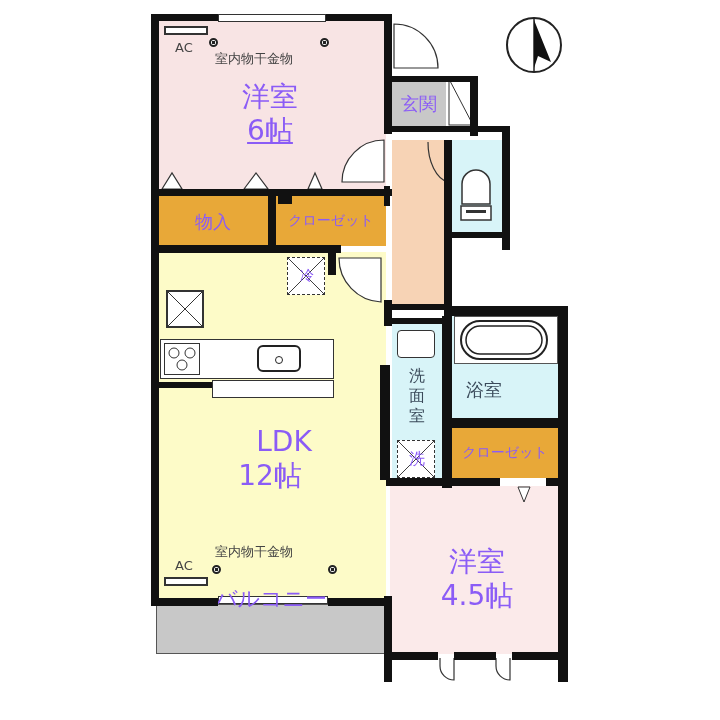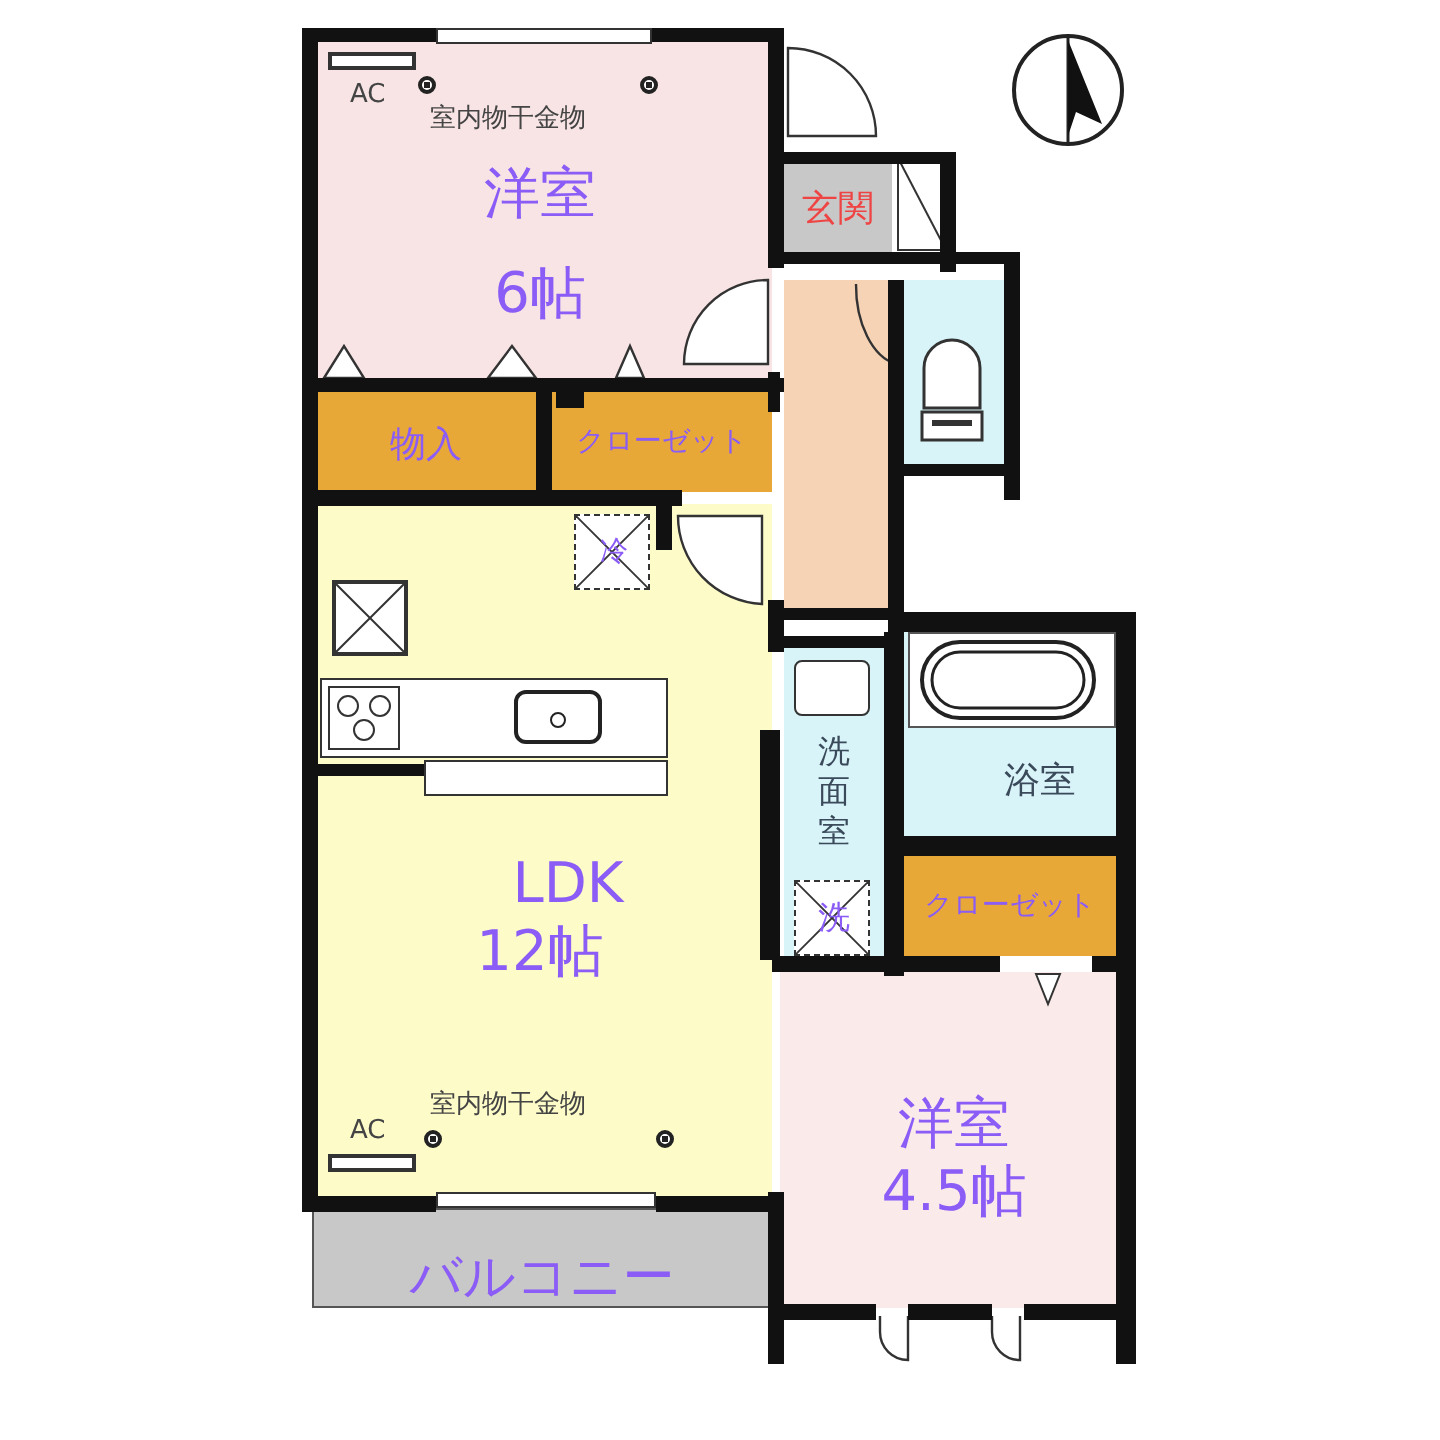--- a/index.html
+++ b/index.html
@@ -31,21 +31,21 @@
 </div>
 
 <div class="room" style="left:158px;top:20px;width:228px;height:172px;background:#f8e4e4;"></div>
 <div class="win" style="left:218px;top:14px;width:108px;height:8px;"></div>
 <div class="ac-box" style="left:164px;top:26px;"></div>
 <div class="label small" style="left:175px;top:40px;">AC</div>
 <div class="hook" style="left:209px;top:38px;"></div>
 <div class="hook" style="left:320px;top:38px;"></div>
 <div class="label small" style="left:215px;top:50px;">室内物干金物</div>
 <div class="label big" style="left:230px;top:80px;width:80px;">洋室</div>
-<div class="label big" style="left:230px;top:130px;width:80px;">6帖</div>
+<div class="label big" style="left:230px;top:114px;width:80px;text-decoration:underline;">6帖</div>
 
 <svg class="abs" style="left:160px;top:165px;" width="170" height="25" viewBox="0 0 170 25">
   <polygon points="2,24 12,8 22,24" fill="#fff" stroke="#333" stroke-width="1.2"></polygon>
   <polygon points="84,24 96,8 108,24" fill="#fff" stroke="#333" stroke-width="1.2"></polygon>
   <polygon points="148,24 155,8 162,24" fill="#fff" stroke="#333" stroke-width="1.2"></polygon>
 </svg>
 
 <svg class="abs" style="left:340px;top:138px;" width="48" height="52" viewBox="0 0 48 52">
   <path d="M44,2 A42,42 0 0 0 2,44 L44,44 Z" fill="#fff" stroke="#333" stroke-width="1.2"></path>
 </svg>
@@ -93,27 +93,27 @@
 <div class="label big" style="left:244px;top:425px;width:80px;">LDK</div>
 <div class="label big" style="left:230px;top:459px;width:80px;">12帖</div>
 <div class="label small" style="left:215px;top:543px;">室内物干金物</div>
 <div class="label small" style="left:175px;top:558px;">AC</div>
 <div class="hook" style="left:212px;top:565px;"></div>
 <div class="hook" style="left:328px;top:565px;"></div>
 <div class="ac-box" style="left:164px;top:577px;"></div>
 <div class="win" style="left:218px;top:596px;width:110px;height:8px;"></div>
 
 <div class="room" style="left:156px;top:604px;width:230px;height:50px;background:#c8c8c8;border:1px solid #555;"></div>
-<div class="label" style="left:156px;top:621px;width:230px;font-size:26px;">バルコニー</div>
+<div class="label" style="left:156px;top:584px;width:230px;font-size:22px;">バルコニー</div>
 
 <svg class="abs" style="left:392px;top:22px;" width="48" height="50" viewBox="0 0 48 50">
   <path d="M2,2 A44,44 0 0 1 46,46 L2,46 Z" fill="#fff" stroke="#333" stroke-width="1.2"></path>
 </svg>
 <div class="room" style="left:392px;top:80px;width:54px;height:46px;background:#c8c8c8;"></div>
-<div class="label mid" style="left:392px;top:92px;width:54px;color:#ef4444;">玄関</div>
+<div class="label mid" style="left:392px;top:92px;width:54px;color:#8b5cf6;">玄関</div>
 <svg class="abs" style="left:448px;top:78px;" width="26" height="48" viewBox="0 0 26 48">
   <rect x="1" y="1" width="24" height="46" fill="#fff" stroke="#333"></rect>
   <line x1="1" y1="1" x2="25" y2="47" stroke="#333"></line>
 </svg>
 
 <div class="room" style="left:392px;top:140px;width:52px;height:166px;background:#f7d3b5;"></div>
 
 <div class="room" style="left:452px;top:140px;width:50px;height:94px;background:#d8f4f8;"></div>
 <svg class="abs" style="left:458px;top:168px;" width="36" height="58" viewBox="0 0 36 58">
   <path d="M4,36 L4,16 A14,14 0 0 1 32,16 L32,36 Z" fill="#fff" stroke="#333" stroke-width="1.5"></path>
@@ -138,21 +138,21 @@
     </svg>
   <span class="label" style="left:0;top:8px;width:38px;font-size:16px;">洗</span>
 </div>
 
 <div class="room" style="left:452px;top:316px;width:108px;height:102px;background:#d8f4f8;"></div>
 <div class="abs" style="left:454px;top:316px;width:104px;height:48px;background:#fff;border:1px solid #555;"></div>
 <svg class="abs" style="left:458px;top:318px;" width="92" height="44" viewBox="0 0 92 44">
   <rect x="3" y="3" width="86" height="38" rx="19" fill="#fff" stroke="#222" stroke-width="2"></rect>
   <rect x="8" y="8" width="76" height="28" rx="14" fill="none" stroke="#222" stroke-width="1.5"></rect>
 </svg>
-<div class="label mid" style="left:472px;top:378px;width:96px;color:#3a4a5a;">浴室</div>
+<div class="label mid" style="left:436px;top:378px;width:96px;color:#3a4a5a;">浴室</div>
 
 <div class="room" style="left:452px;top:428px;width:106px;height:50px;background:#e8a838;"></div>
 <div class="label" style="left:452px;top:444px;width:106px;font-size:14px;">クローゼット</div>
 
 <div class="room" style="left:390px;top:486px;width:168px;height:168px;background:#fbeaea;"></div>
 <svg class="abs" style="left:516px;top:486px;" width="16" height="18" viewBox="0 0 16 18">
   <polygon points="2,1 8,16 14,1" fill="#fff" stroke="#333"></polygon>
 </svg>
 <div class="label big" style="left:432px;top:545px;width:90px;">洋室</div>
 <div class="label big" style="left:432px;top:579px;width:90px;">4.5帖</div>

